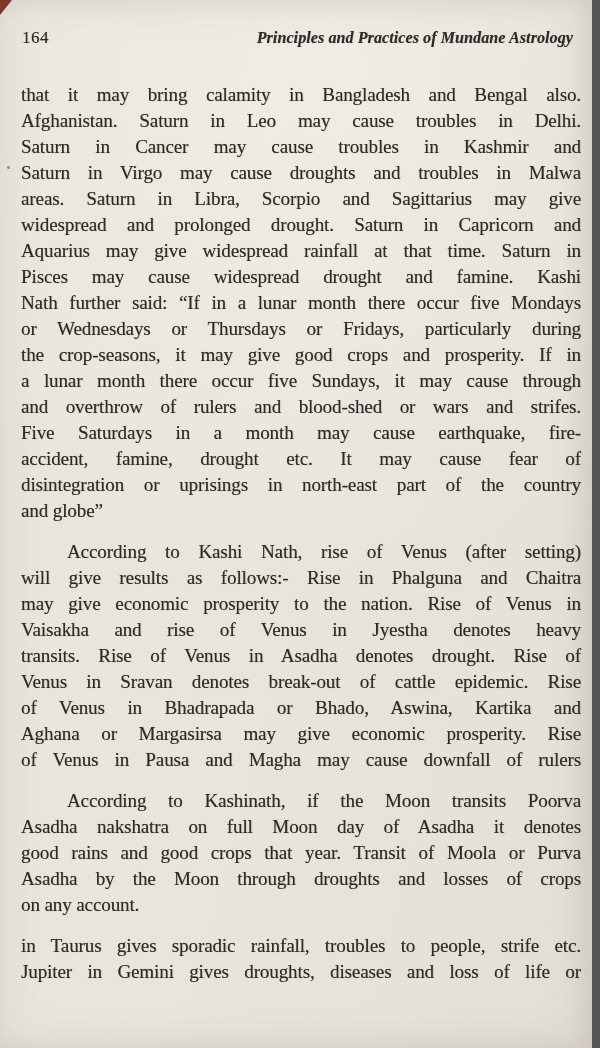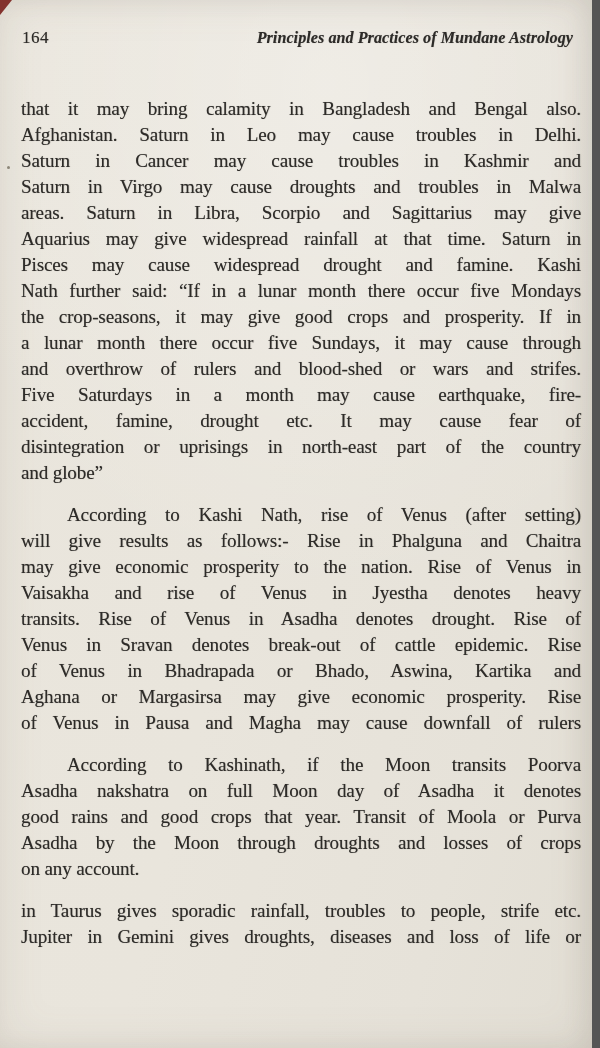--- a/index.html
+++ b/index.html
@@ -29,21 +29,21 @@
   }
   .header-row {
     position: absolute; top: 28px; left: 22px; right: 19px;
     display: flex; justify-content: space-between; align-items: baseline;
   }
   .page-number { font-size: 17px; letter-spacing: 0.5px; }
   .running-title { font-size: 16px; font-weight: bold; font-style: italic; letter-spacing: 0.1px; }
   .body-text {
     position: absolute; top: 80px; left: 21px; width: 560px;
   }
-  .para { margin: 16px 0 15px 0; }
+  .para { margin: 2px 0 15px 0; }
   .para:last-child { margin-bottom: 0; }
   .line {
     font-size: 19px;
     line-height: 26px;
     text-align: justify;
     text-align-last: justify;
     letter-spacing: -0.1px;
   }
   .line.no-just { text-align-last: left; }
   .line.indent { padding-left: 46px; }
@@ -60,23 +60,25 @@
     <span class="running-title">Principles and Practices of Mundane Astrology</span>
   </div>
 
   <div class="body-text">
       <div class="para">
         <div class="line">that it may bring calamity in Bangladesh and Bengal also.</div>
         <div class="line">Afghanistan. Saturn in Leo may cause troubles in Delhi.</div>
         <div class="line">Saturn in Cancer may cause troubles in Kashmir and</div>
         <div class="line">Saturn in Virgo may cause droughts and troubles in Malwa</div>
         <div class="line">areas. Saturn in Libra, Scorpio and Sagittarius may give</div>
+        <div class="line">widespread and prolonged drought. Saturn in Capricorn and</div>
         <div class="line">Aquarius may give widespread rainfall at that time. Saturn in</div>
         <div class="line">Pisces may cause widespread drought and famine. Kashi</div>
         <div class="line">Nath further said: “If in a lunar month there occur five Mondays</div>
+        <div class="line">or Wednesdays or Thursdays or Fridays, particularly during</div>
         <div class="line">the crop-seasons, it may give good crops and prosperity. If in</div>
         <div class="line">a lunar month there occur five Sundays, it may cause through</div>
         <div class="line">and overthrow of rulers and blood-shed or wars and strifes.</div>
         <div class="line">Five Saturdays in a month may cause earthquake, fire-</div>
         <div class="line">accident, famine, drought etc. It may cause fear of</div>
         <div class="line">disintegration or uprisings in north-east part of the country</div>
         <div class="line no-just">and globe”</div>
       </div>
       <div class="para">
         <div class="line indent">According to Kashi Nath, rise of Venus (after setting)</div>

